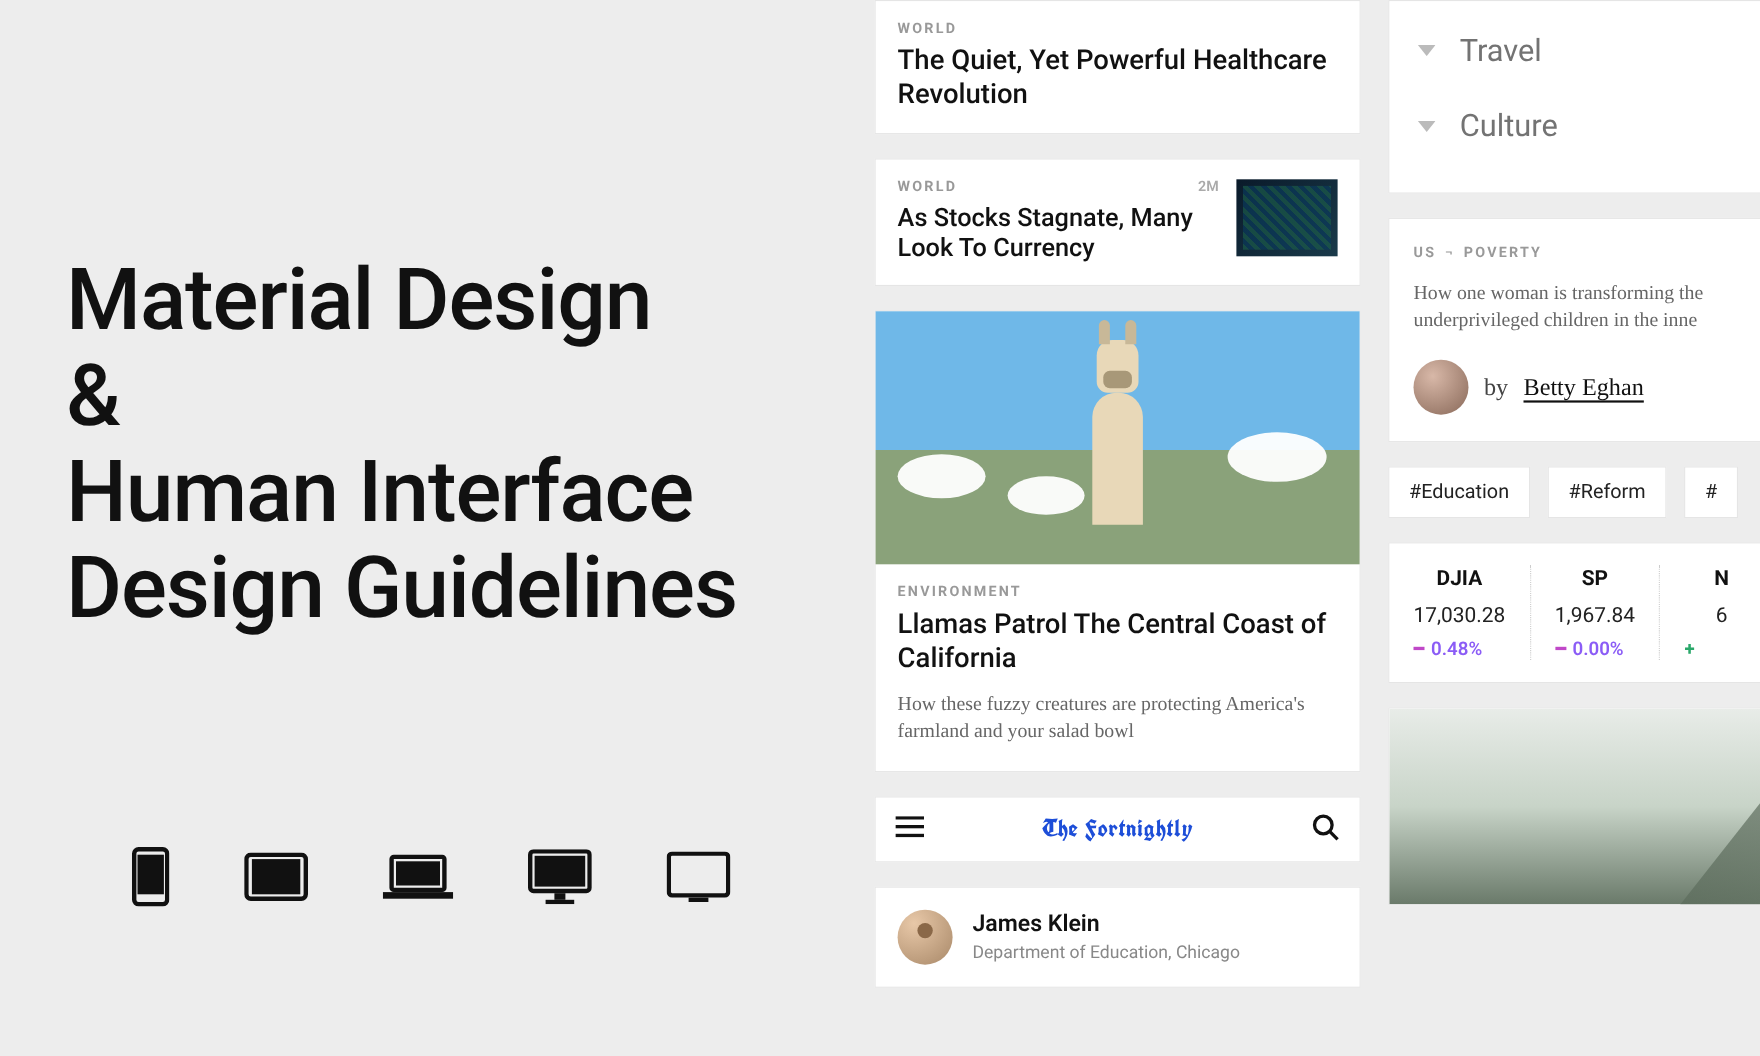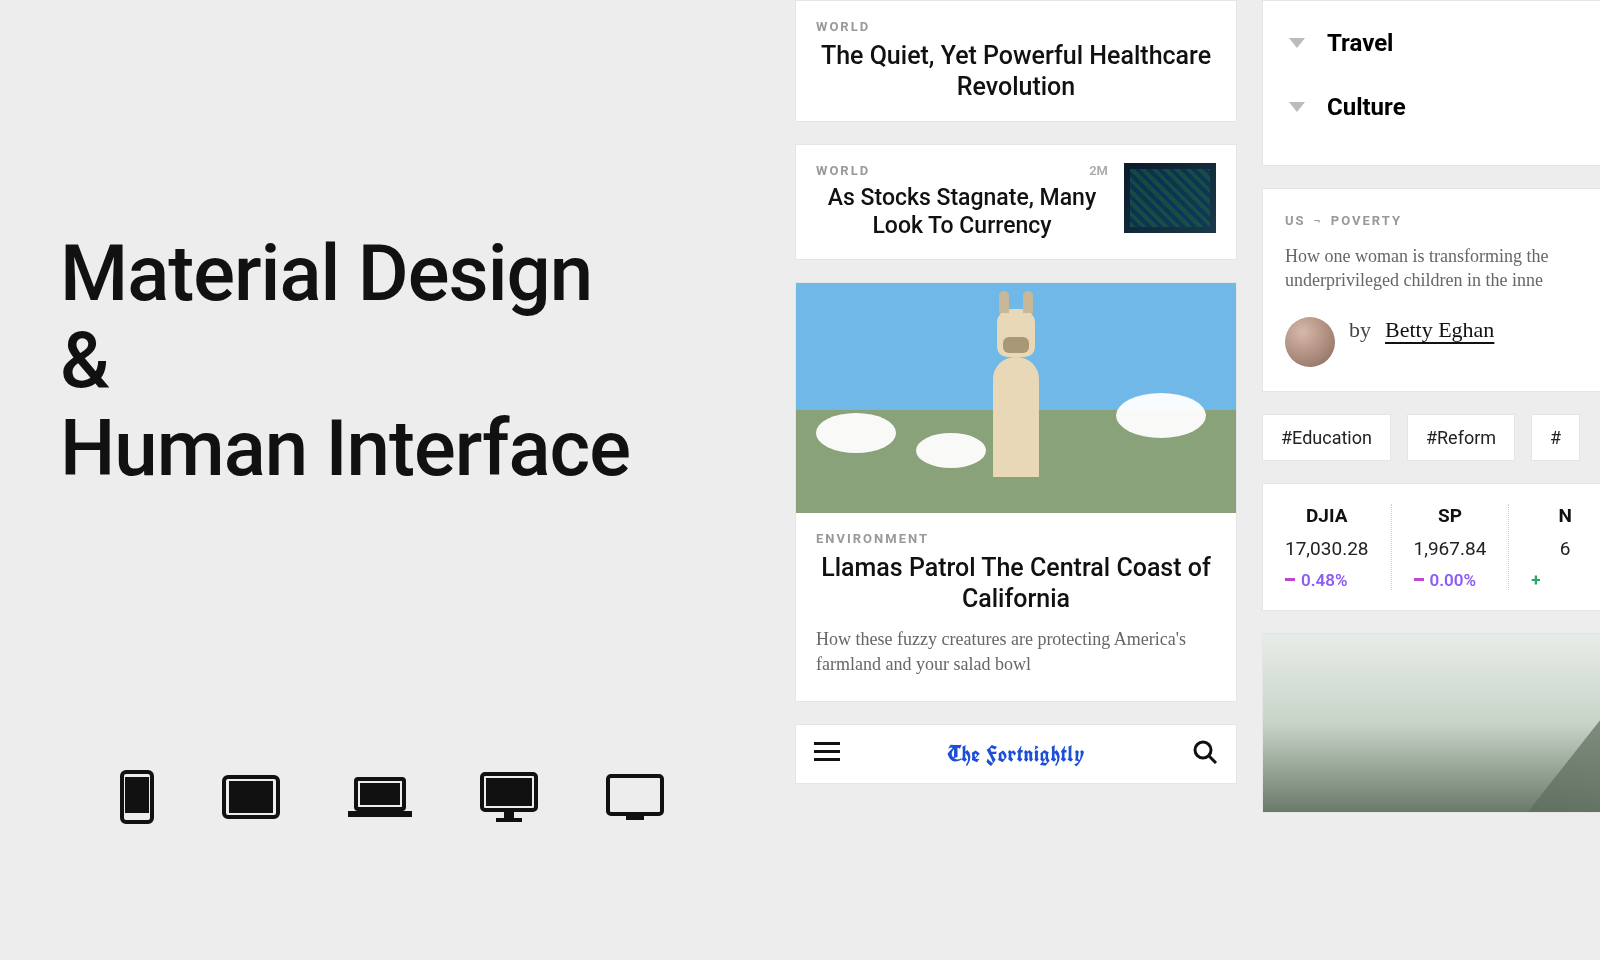--- a/index.html
+++ b/index.html
@@ -63,21 +63,20 @@
   font-weight: 700;
   color: #999;
   text-transform: uppercase;
 }
 .card-headline {
   font-size: 25px;
   font-weight: 500;
   color: #111;
   line-height: 1.25;
   margin-top: 6px;
-  text-align: center;
 }
 .card-sub {
   font-family: Georgia, "Times New Roman", serif;
   font-size: 18px;
   color: #666;
   line-height: 1.4;
   margin-top: 12px;
 }
 .card-thumb {
   display: flex;
@@ -137,28 +136,28 @@
 }
 .avatar { width: 50px; height: 50px; border-radius: 50%; background: radial-gradient(circle at 30% 25%, #e8c8a8, #a88868); flex-shrink:0; position:relative; overflow:hidden;}
 .avatar::after{content:"";position:absolute;left:18px;top:12px;width:14px;height:14px;background:#8a6848;border-radius:50%;}
 .author-name { font-size: 21px; font-weight: 600; color: #111; }
 .author-role { font-size: 16px; color: #888; margin-top: 4px; }
 
 
 .nav-list { background:#fff; border:1px solid #e5e5e5; padding: 10px 20px 26px; }
 .nav-item { display:flex; align-items:center; gap: 22px; padding: 18px 6px; }
 .nav-item svg { fill:#bbb; }
-.nav-label { font-size: 24px; font-weight: 700; color:#000000; }
+.nav-label { font-size: 28px; font-weight: 400; color:#737373; }
 
 .article-card { background:#fff; border:1px solid #e5e5e5; padding: 24px 22px; }
 .breadcrumb { font-size:13px; letter-spacing:2px; color:#999; font-weight:700; text-transform:uppercase; }
 .breadcrumb .sep { display:inline-block; margin:0 8px; font-weight:400; }
 .article-title { font-family: Georgia, "Times New Roman", serif; font-style: italic; font-weight:700; font-size: 42px; line-height:1.1; margin-top:14px; color:#111; }
 .article-sub { font-family: Georgia, serif; font-size:18px; color:#666; margin-top:16px; line-height:1.35; }
-.byline { display:flex; gap:14px; margin-top:24px; }
+.byline { display:flex; align-items:center; gap:14px; margin-top:24px; }
 .byline .av { width:50px;height:50px;border-radius:50%;background: radial-gradient(circle at 35% 30%,#d8b8a8,#886858); }
 .byline .by { font-family: Georgia, serif; font-size:22px; color:#444; }
 .byline .name { font-family: Georgia, serif; font-size:22px; color:#111; text-decoration: underline; text-decoration-thickness:2px; text-underline-offset:5px; }
 
 .tags { display:flex; gap:16px; }
 .tag { background:#fff; border:1px solid #e5e5e5; padding: 12px 18px; font-size:18px; color:#222; }
 
 .stocks { background:#fff; border:1px solid #e5e5e5; padding: 20px 22px; display:flex; gap: 0; }
 .stock { flex:1; padding: 0 22px 0 0; border-right: 1px dotted #ccc; text-align: center; }
 .stock:last-child{border-right:none; padding-right:0;}
@@ -176,20 +175,21 @@
 .misty::before{content:"";position:absolute;right:0;top:60px;width:180px;height:160px;background:linear-gradient(160deg,#3a4a3a,#6a7a6a);clip-path:polygon(30% 100%,100% 0,100% 100%);opacity:.6;}
 </style>
 </head>
 <body>
 
 <div class="left-panel">
   <h1 class="main-title">
     <span>Material Design</span><br>
     <span>&amp;</span><br>
     <span>Human Interface</span><br>
+    <span>Design Guidelines</span>
   </h1>
 </div>
 <div class="device-icons">
   <span><svg width="34" height="54">
         <rect x="2" y="2" width="30" height="50" rx="4" fill="none" stroke="#111" stroke-width="4"></rect>
         <rect x="5" y="7" width="24" height="36" fill="#111"></rect>
       </svg></span>
   <span><svg width="58" height="44">
         <rect x="2" y="2" width="54" height="40" rx="4" fill="none" stroke="#111" stroke-width="4"></rect>
         <rect x="7" y="6" width="44" height="32" fill="#111"></rect>
@@ -255,20 +255,27 @@
           <rect y="8" width="26" height="3" fill="#111"></rect>
           <rect y="16" width="26" height="3" fill="#111"></rect>
         </svg></span>
     <span class="logo-text">The Fortnightly</span>
     <span><svg width="26" height="26">
           <circle cx="11" cy="11" r="8" fill="none" stroke="#111" stroke-width="3"></circle>
           <line x1="17" y1="17" x2="24" y2="24" stroke="#111" stroke-width="3"></line>
         </svg></span>
   </div>
 
+  <div class="author-card">
+    <div class="avatar"></div>
+    <div>
+      <div class="author-name">James Klein</div>
+      <div class="author-role">Department of Education, Chicago</div>
+    </div>
+  </div>
 </div>
 
 <div class="col-right">
   <div class="nav-list">
     <div class="nav-item">
       <svg width="16" height="10">
           <polygon points="0,0 16,0 8,10"></polygon>
         </svg>
       <span class="nav-label">Travel</span>
     </div>

